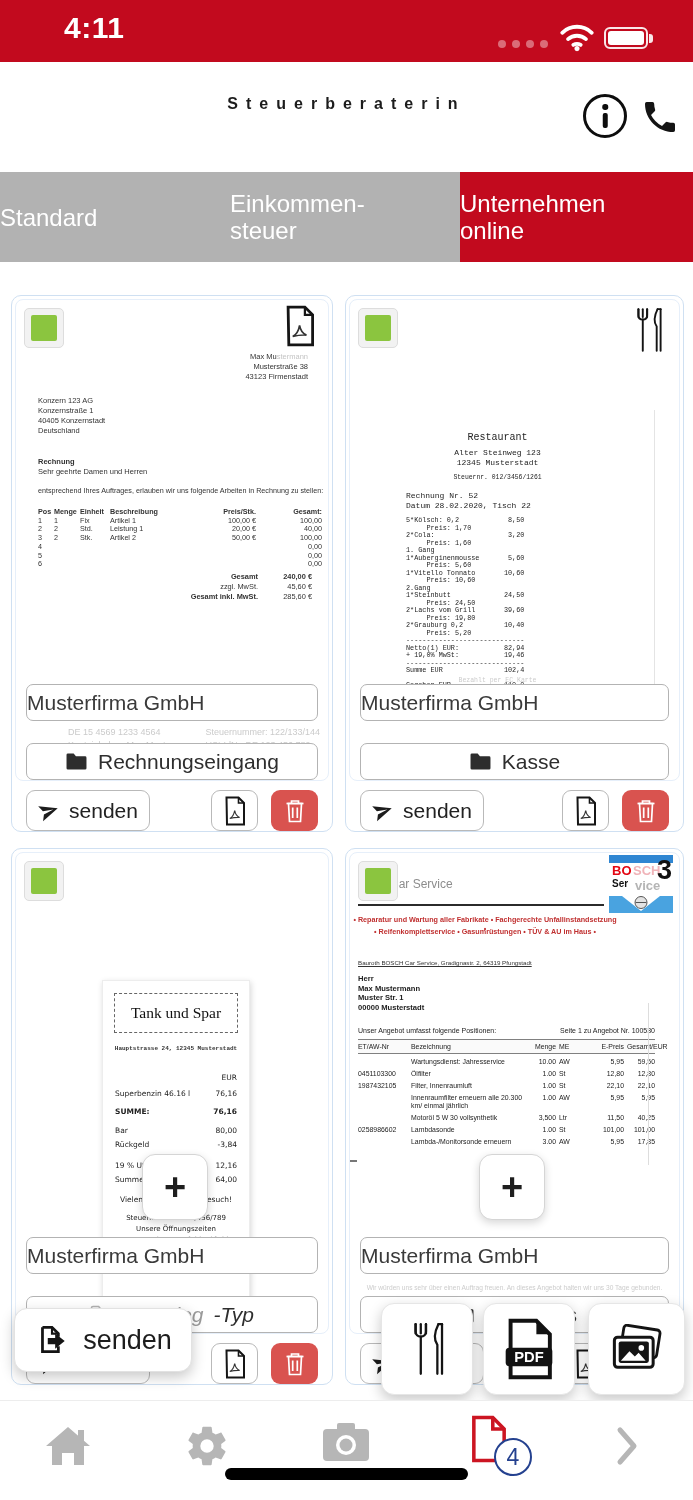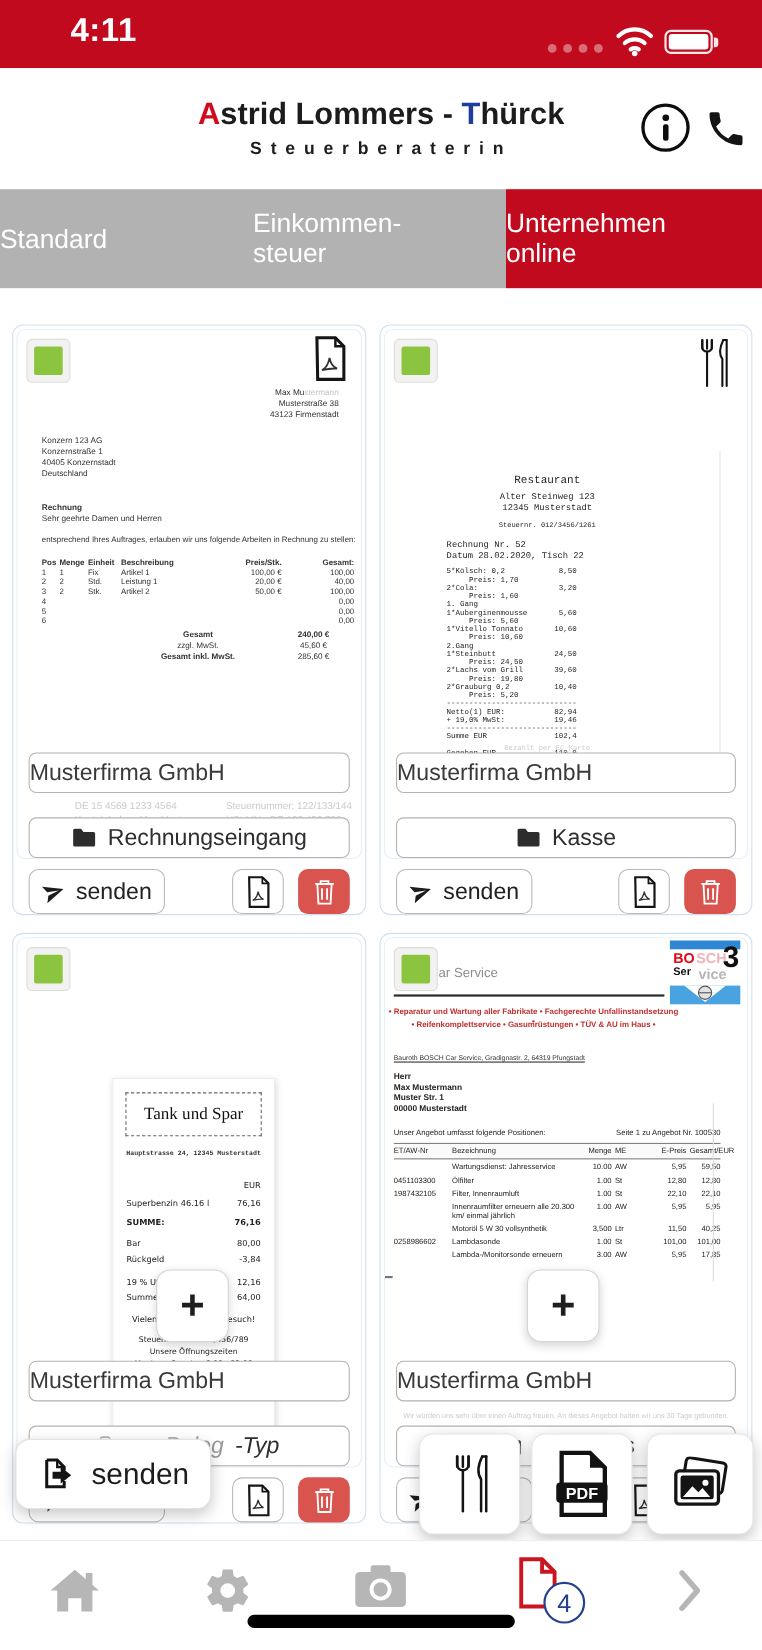--- a/index.html
+++ b/index.html
@@ -71,21 +71,21 @@
   .inv .sender{position:absolute;left:22px;top:96px}
   .inv .ititle{position:absolute;left:22px;top:157px;font-weight:700}
   .inv .salut{position:absolute;left:22px;top:167px}
   .inv .intro{position:absolute;left:22px;top:186px;width:288px;font-size:7.2px}
   .inv-table{position:absolute;left:22px;top:208px;width:284px;font-size:7.2px;line-height:8.7px}
   .inv-row{display:grid;grid-template-columns:16px 26px 30px 86px 60px 66px}
   .inv-row.head{font-weight:700}
   .inv-row .r{text-align:right}
   .inv .totals{position:absolute;right:16px;top:272px;width:210px;font-size:7.4px;line-height:9.8px}
   .trow{display:grid;grid-template-columns:1fr 54px}
-  .trow span{text-align:center}
+  .trow span{text-align:right}
   .bold{font-weight:700}
   .ghostL{position:absolute;left:52px;top:426px;font-size:9px;line-height:13px;color:var(--ghost)}
   .ghostR{position:absolute;right:8px;top:426px;font-size:9px;line-height:13px;color:var(--ghost)}
 
   
   .rest{position:absolute;inset:0;font-family:"Liberation Mono",monospace;color:#1e1e1e}
   .rest .c{position:absolute;left:0;right:34px;text-align:center}
   .rest .rtype{top:132px;font-size:10px}
   .rest .rname{top:128px;font-size:13.5px;letter-spacing:1px}
   .rest .rstreet{top:148px;font-size:8px}
@@ -183,21 +183,20 @@
     <path d="M4 10a20 20 0 0 1 28 0" stroke="#fff" stroke-width="3.6" stroke-linecap="round"></path>
     <path d="M9.5 16a13 13 0 0 1 17 0" stroke="#fff" stroke-width="3.6" stroke-linecap="round"></path>
     <path d="M14.5 21.5a7 7 0 0 1 7 0" stroke="#fff" stroke-width="3.6" stroke-linecap="round"></path>
     <circle cx="18" cy="25" r="2.4" fill="#fff"></circle>
   </svg>
   <span class="sb-batt"></span>
 </header>
 
 <div class="appheader">
   <div class="brand">
-    <div class="brand-name"><span class="red">A</span><span>strid Lommers - </span><span class="blue">T</span><span>hürck</span></div>
     <div class="brand-sub">Steuerberaterin</div>
   </div>
   <div class="info-btn"></div>
   <div class="phone-btn">
     <svg width="40" height="40" viewBox="0 0 24 24" fill="#141414">
         <path d="M6.62 10.79a15.05 15.05 0 0 0 6.59 6.59l2.2-2.2a1 1 0 0 1 1.02-.24c1.12.37 2.33.57 3.57.57a1 1 0 0 1 1 1V20a1 1 0 0 1-1 1C10.61 21 3 13.39 3 4a1 1 0 0 1 1-1h3.5a1 1 0 0 1 1 1c0 1.24.2 2.45.57 3.57a1 1 0 0 1-.25 1.02z"></path>
       </svg>
   </div>
 </div>
 

